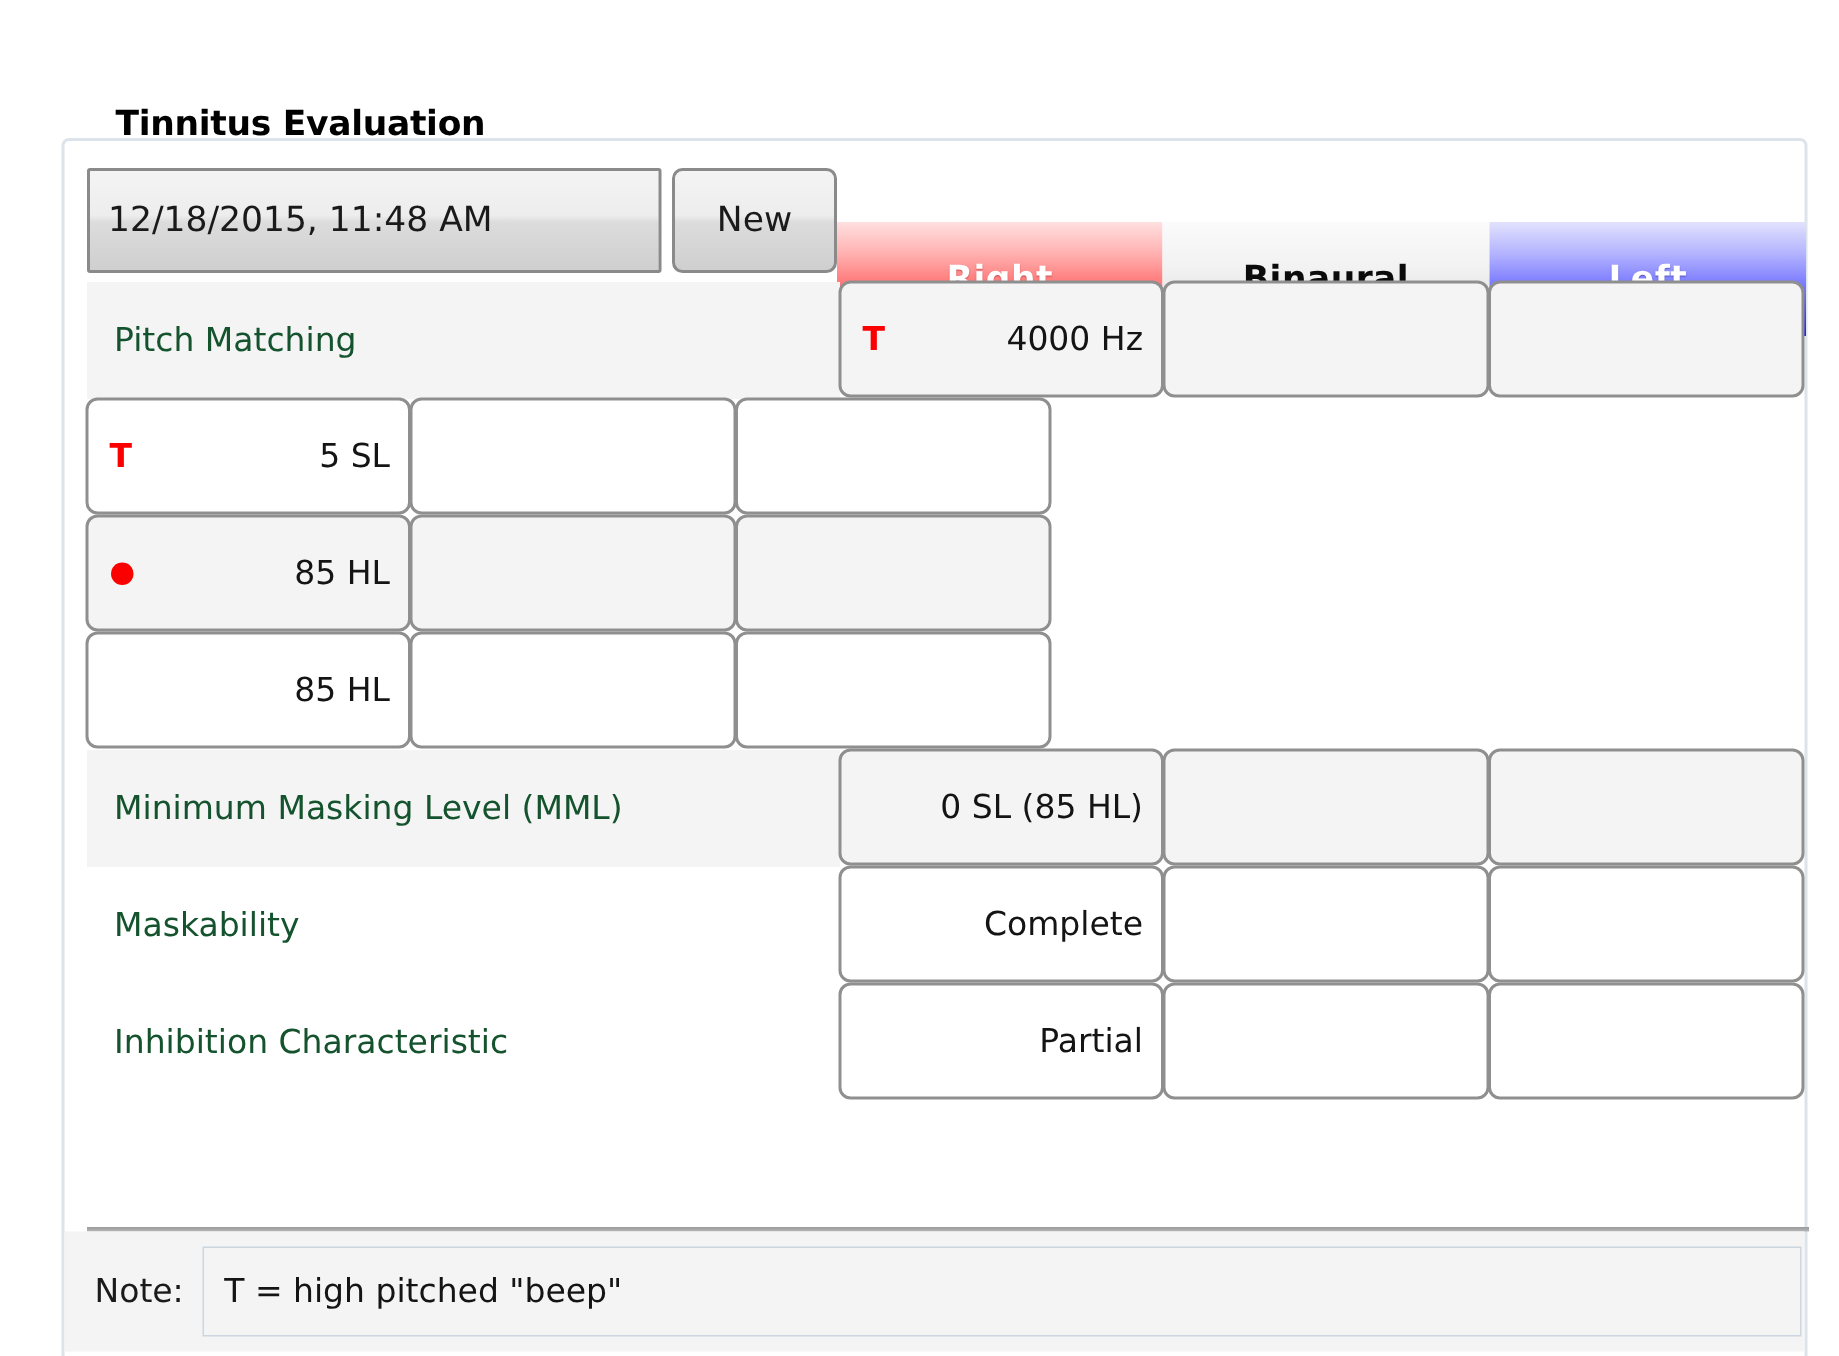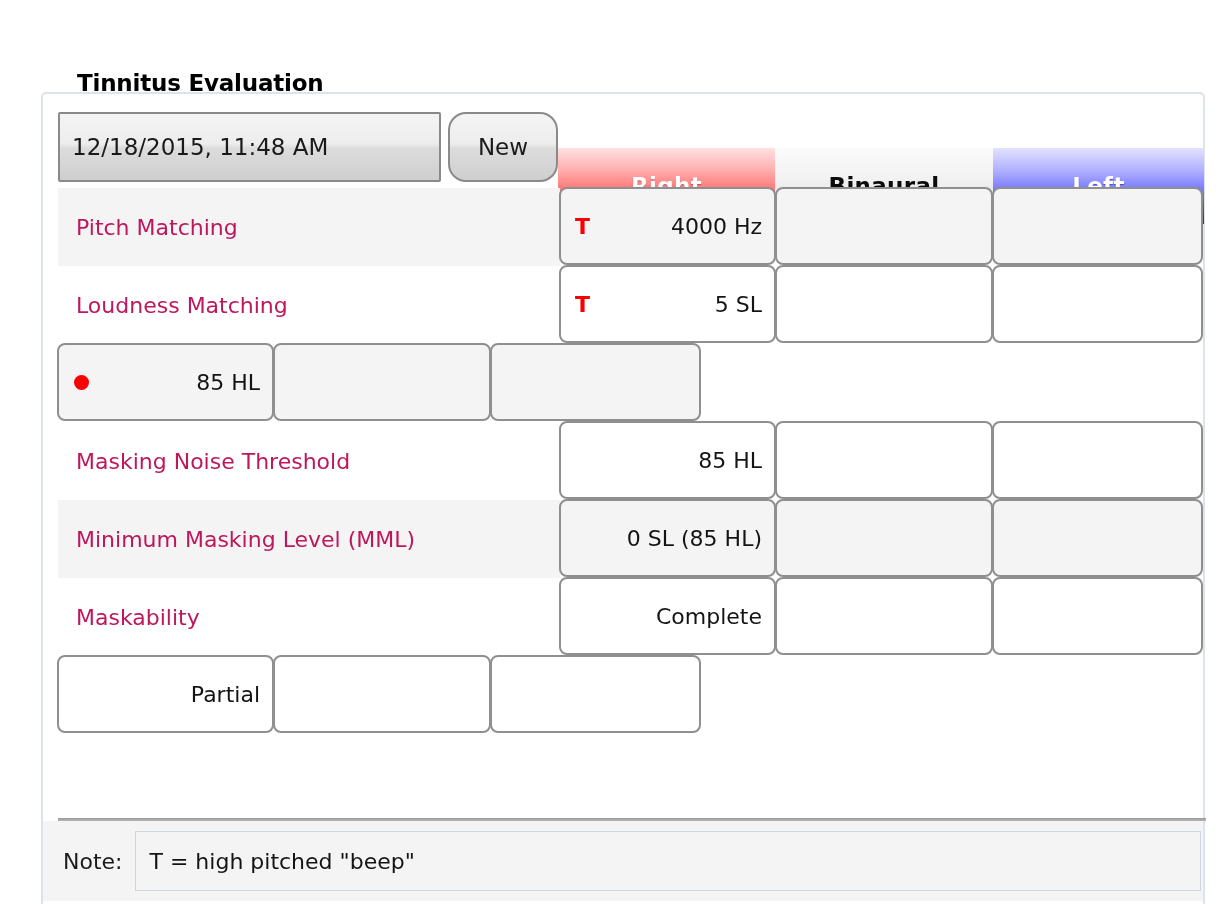--- a/index.html
+++ b/index.html
@@ -83,21 +83,21 @@
     color: #1a1a1a;
     white-space: nowrap;
   }
   .new-btn {
     width: 110px;
     flex: 0 0 110px;
     height: 70px;
     margin-left: 7px;
     box-sizing: border-box;
     border: 2px solid #8a8a8a;
-    border-radius: 18px;
+    border-radius: 7px;
     background: linear-gradient(to bottom, #f4f4f4 0%, #ededed 45%, #dcdcdc 52%, #cfcfcf 100%);
     display: flex;
     align-items: center;
     justify-content: center;
     font-size: 23px;
     color: #1a1a1a;
   }
 
   .tab {
     height: 76px;
@@ -129,21 +129,21 @@
   
   .data-row { height: 78px; }
   .data-row.stripe .label-cell { background: #f4f4f4; }
   .data-row.plain  .label-cell { background: #ffffff; }
 
   .label-cell {
     display: flex;
     align-items: center;
     padding-left: 18px;
     font-size: 22px;
-    color: #be185d;
+    color: #14532d;
     box-sizing: border-box;
     white-space: nowrap;
   }
 
   .value-cell {
     box-sizing: border-box;
     height: 78px;
     border: 2px solid #8f8f8f;
     border-radius: 8px;
     margin: -1px 0 0 -1px;
@@ -256,21 +256,20 @@
       </div>
       <div class="value-cell col-bin">
         <span class="val"></span>
       </div>
       <div class="value-cell col-left">
         <span class="val"></span>
       </div>
     </div>
 
     <div class="grid-row data-row plain">
-      <div class="label-cell col-label">Loudness Matching</div>
       <div class="value-cell col-right">
         <span class="marker-t">T</span>
         <span class="val">5 SL</span>
       </div>
       <div class="value-cell col-bin">
         <span class="val"></span>
       </div>
       <div class="value-cell col-left">
         <span class="val"></span>
       </div>
@@ -283,21 +282,20 @@
       </div>
       <div class="value-cell col-bin">
         <span class="val"></span>
       </div>
       <div class="value-cell col-left">
         <span class="val"></span>
       </div>
     </div>
 
     <div class="grid-row data-row plain">
-      <div class="label-cell col-label">Masking Noise Threshold</div>
       <div class="value-cell col-right">
         <span class="val">85 HL</span>
       </div>
       <div class="value-cell col-bin">
         <span class="val"></span>
       </div>
       <div class="value-cell col-left">
         <span class="val"></span>
       </div>
     </div>
@@ -323,20 +321,21 @@
       <div class="value-cell col-bin">
         <span class="val"></span>
       </div>
       <div class="value-cell col-left">
         <span class="val"></span>
       </div>
     </div>
 
 
     <div class="grid-row data-row plain">
+      <div class="label-cell col-label">Inhibition Characteristic</div>
       <div class="value-cell col-right">
         <span class="val">Partial</span>
       </div>
       <div class="value-cell col-bin">
         <span class="val"></span>
       </div>
       <div class="value-cell col-left">
         <span class="val"></span>
       </div>
     </div>

